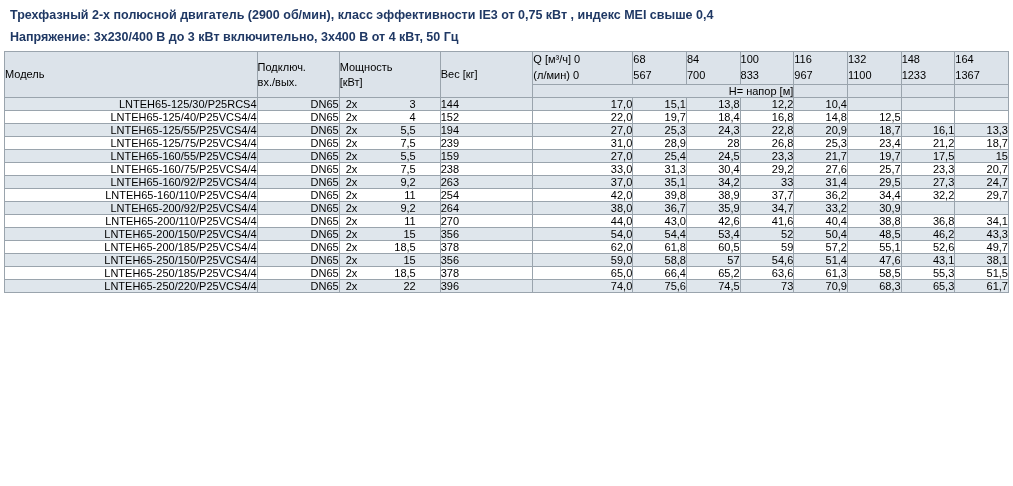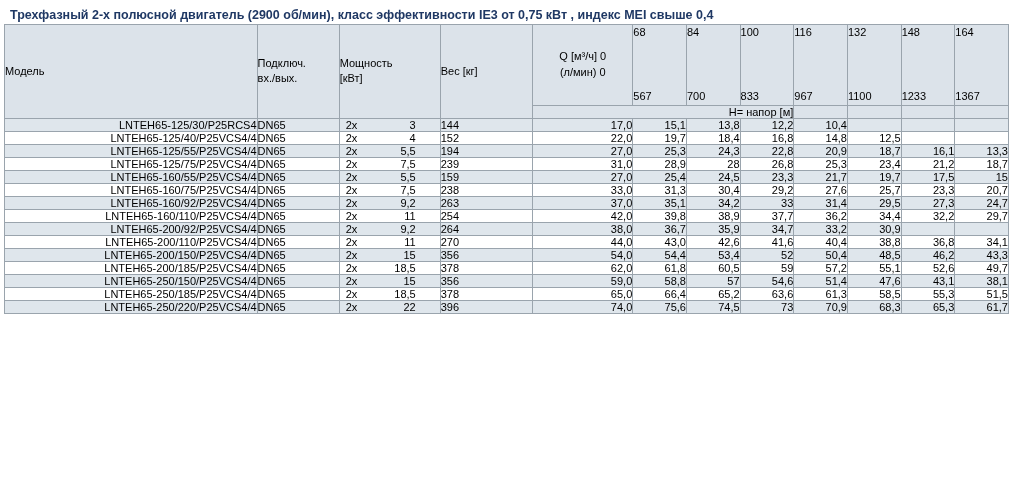--- a/index.html
+++ b/index.html
@@ -62,27 +62,27 @@
   .hdr-flow {
     background: #dce3ea;
     font-weight: bold;
     font-size: 11px;
     padding: 4px 5px 4px 5px;
     text-align: left;
     vertical-align: top;
     line-height: 1.45;
     white-space: nowrap;
   }
-  .hdr-flow .l2 { display: block; margin-top: 48px; }
+  .hdr-flow .l2 { display: block; }
   .hdr-q {
     background: #dce3ea;
     font-weight: bold;
     font-size: 11px;
     padding: 4px 6px;
-    text-align: center;
+    text-align: left;
     vertical-align: top;
     line-height: 1.45;
     white-space: nowrap;
   }
   .hdr-head {
     background: #dce3ea;
     font-weight: bold;
     font-size: 11.5px;
     text-align: right;
     padding: 4px 5px;
@@ -93,21 +93,21 @@
   
   tr.row-alt td { background: #dfe6ec; }
   tr.row-plain td { background: #ffffff; }
   td.model {
     padding: 4px 6px;
     text-align: right;
     white-space: nowrap;
   }
   td.conn {
     padding: 4px 6px;
-    text-align: left;
+    text-align: right;
   }
   td.power {
     padding: 4px 8px 4px 6px;
     text-align: left;
     position: relative;
   }
   td.power .mult { position: absolute; left: 6px; }
   td.power .val { display: block; text-align: right; padding-right: 24px; }
   td.weight {
     padding: 4px 8px;
@@ -122,20 +122,21 @@
   .co-weight{ width: 88px; }
   .co-q     { width: 95px; }
   .co-d     { width: 51px; }
 </style>
 </head>
 <body>
 
 <div class="page">
 
   <div class="headline">Трехфазный 2-х полюсной двигатель (2900 об/мин), класс эффективности IE3 от 0,75 кВт ,  индекс MEI свыше 0,4</div>
+  <div class="subheadline">Напряжение: 3х230/400 В до 3 кВт включительно, 3х400 В от 4 кВт, 50 Гц</div>
 
   <table class="specs">
     <colgroup>
       <col class="co-model">
         <col class="co-conn">
         <col class="co-power">
         <col class="co-weight">
       <col class="co-q">
       <col class="co-d">
         <col class="co-d">

